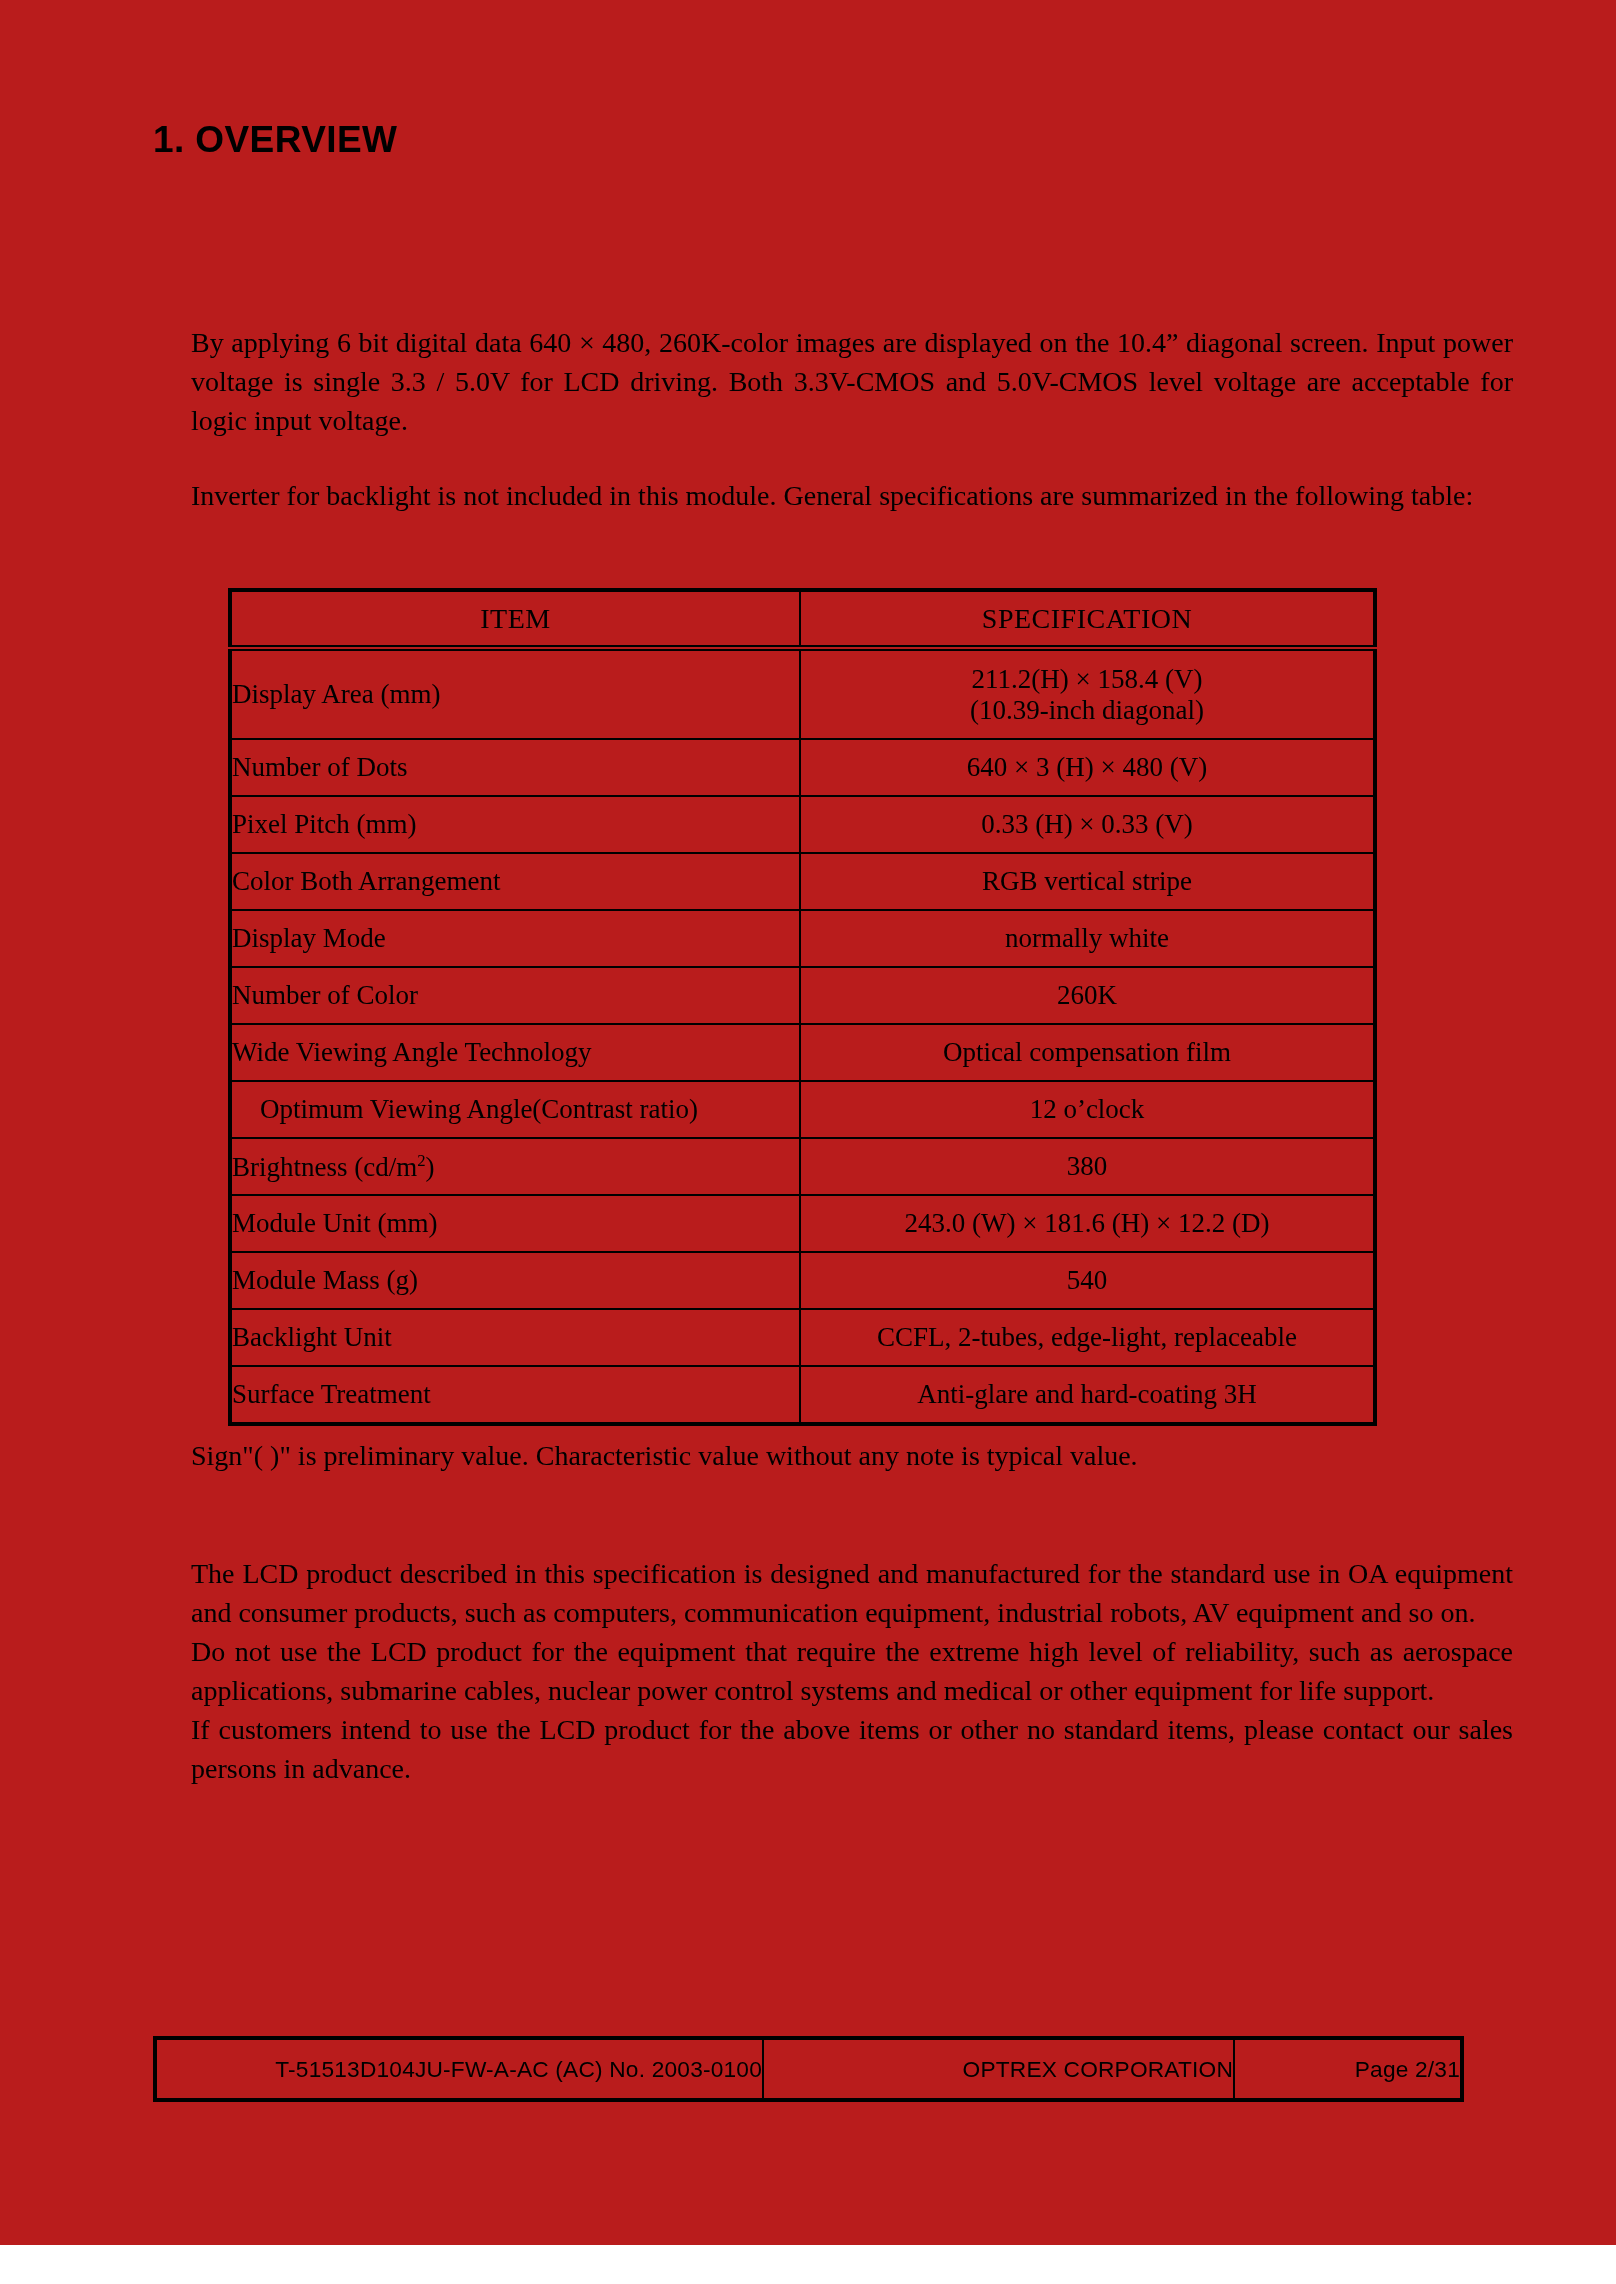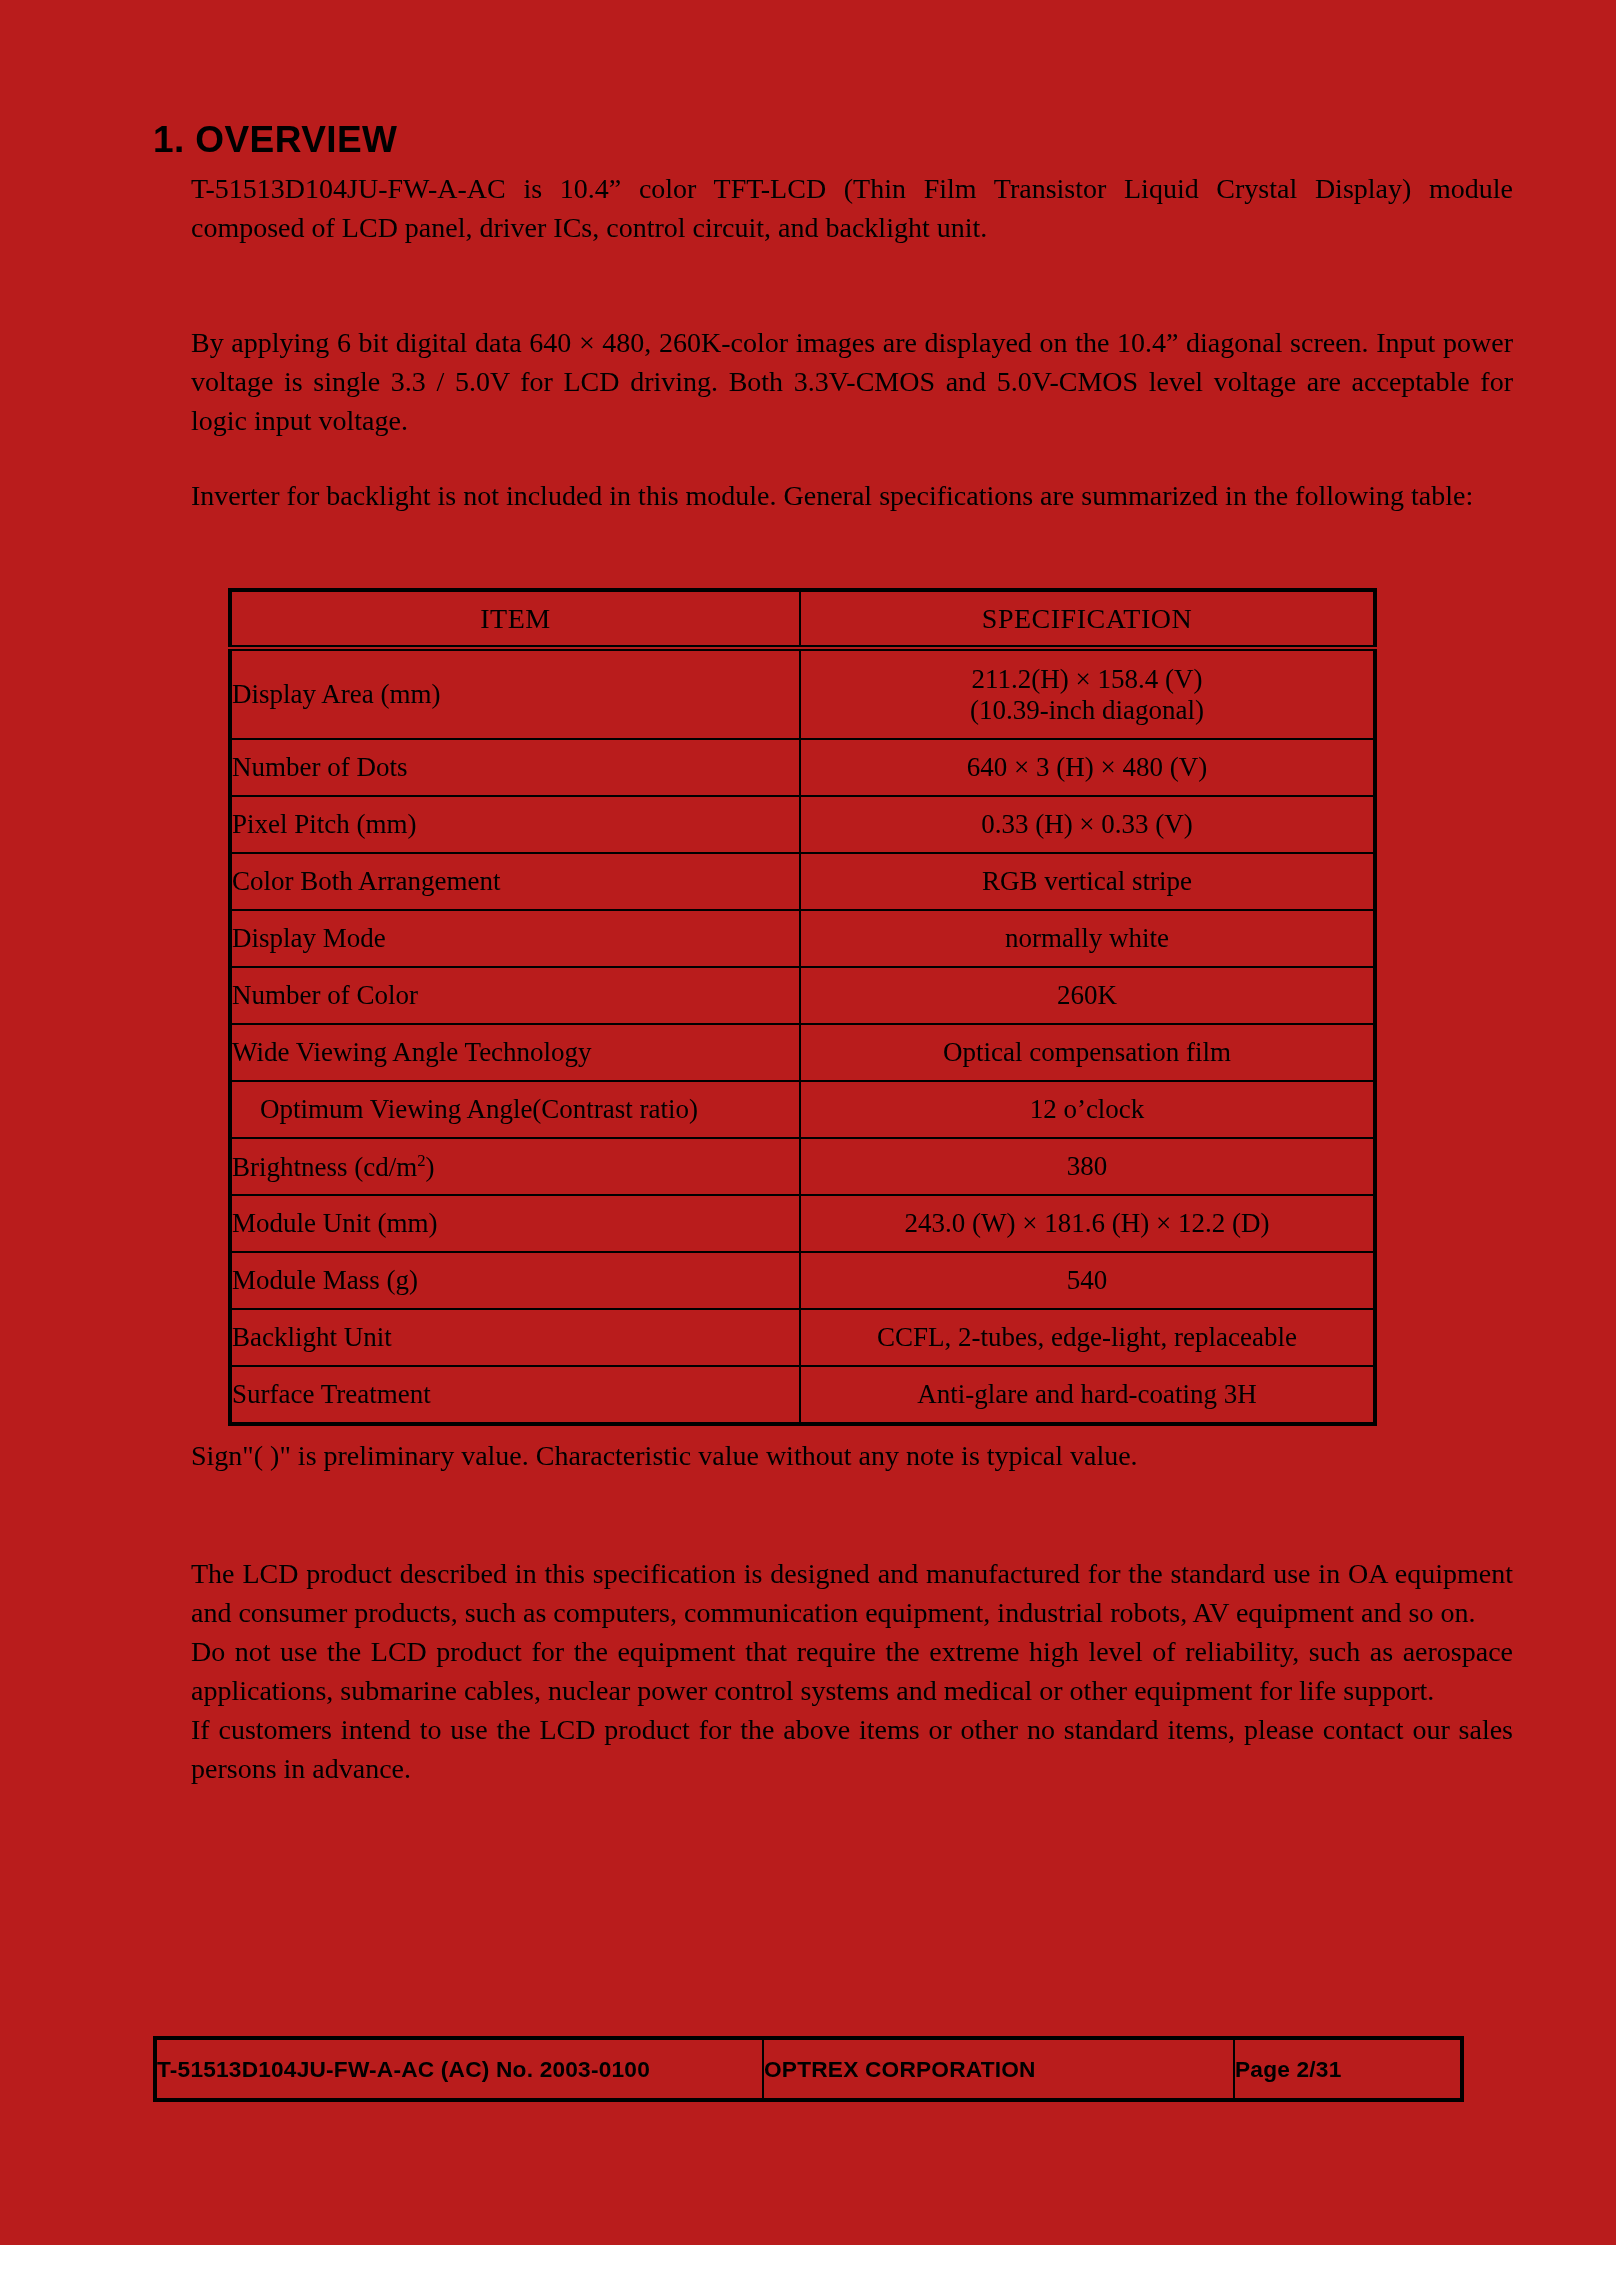--- a/index.html
+++ b/index.html
@@ -130,37 +130,33 @@
     table-layout: fixed;
     border: 4.7px solid #000;
     font-family: "Liberation Sans", "DejaVu Sans", sans-serif;
     font-size: 22.7px;
   }
   table.footer-table col.f-a { width: 608px; }
   table.footer-table col.f-b { width: 471px; }
   table.footer-table col.f-c { width: 228px; }
   table.footer-table td {
     border: 2.3px solid #000;
-    text-align: left;
+    text-align: right;
     height: 58px;
     padding: 0;
     letter-spacing: 0.2px;
-    font-weight: bold;
   }
 </style>
 </head>
 <body>
 
 <div class="page">
 
   <div class="section-heading">1. OVERVIEW</div>
 
-  <div class="body-block block-intro">
-    <p>T-51513D104JU-FW-A-AC is 10.4” color TFT-LCD (Thin Film Transistor Liquid Crystal Display) module composed of LCD panel, driver ICs, control circuit, and backlight unit.</p>
-  </div>
 
   <div class="body-block block-second">
     <p>By applying 6 bit digital data 640 × 480, 260K-color images are displayed on the 10.4” diagonal screen. Input power voltage is single 3.3 / 5.0V for LCD driving. Both 3.3V-CMOS and 5.0V-CMOS level voltage are acceptable for logic input voltage.</p>
   </div>
 
   <div class="body-block block-third">
     <p>Inverter for backlight is not included in this module. General specifications are summarized in the following table:</p>
   </div>
 
   <div class="spec-table-wrap">

